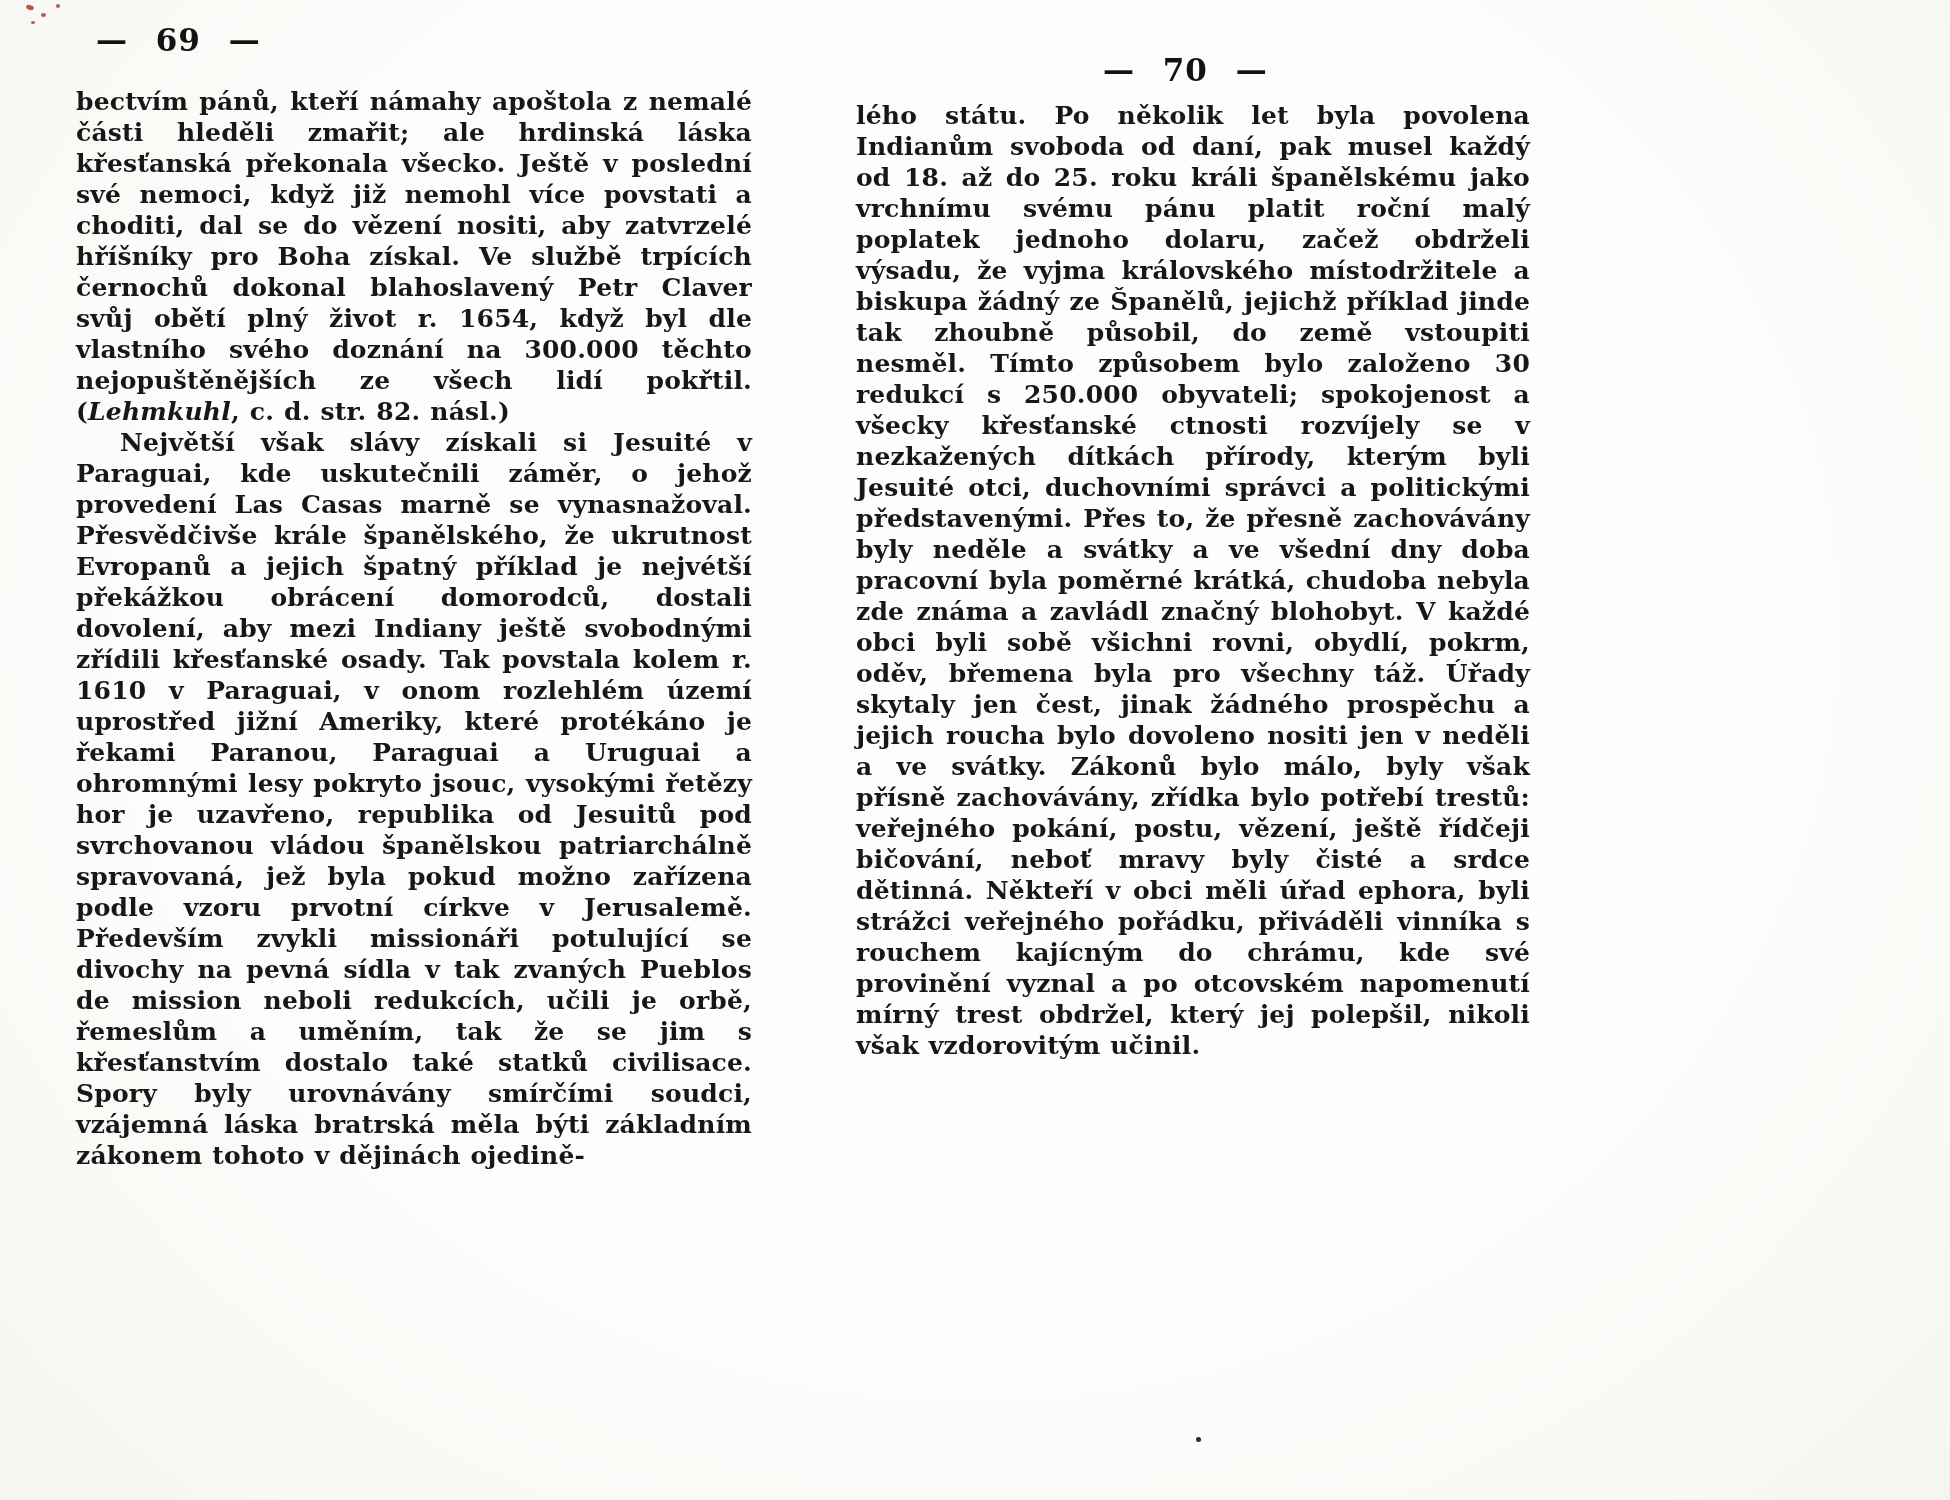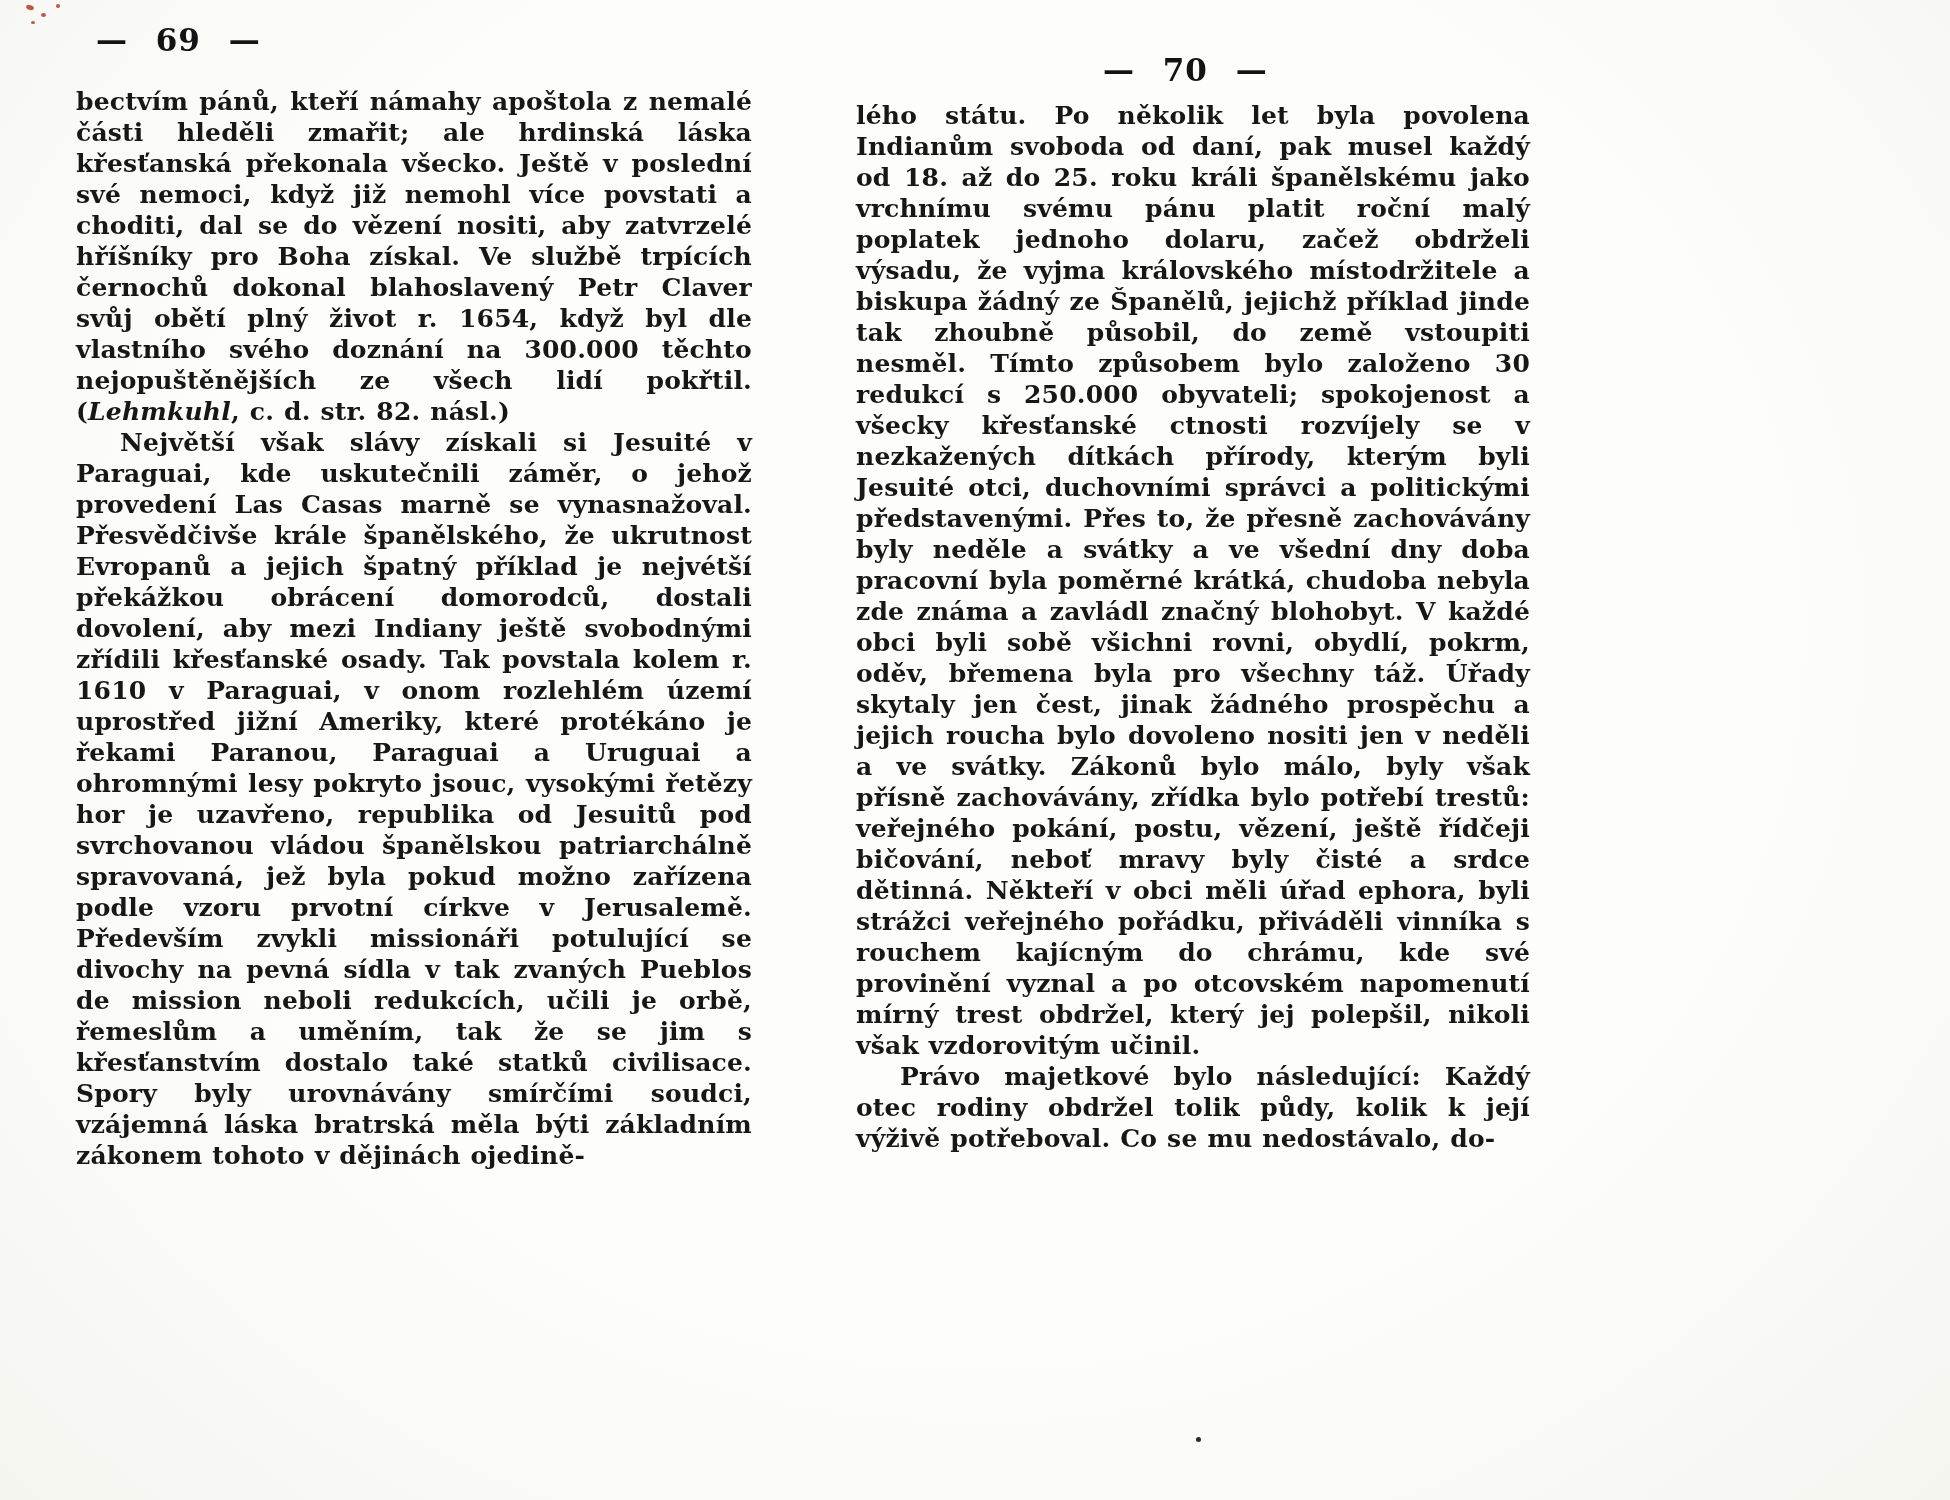--- a/index.html
+++ b/index.html
@@ -74,18 +74,17 @@
 
   <div class="page-number" id="page-num-right">— 70 —</div>
 
   <div class="text-column" id="col-left" lang="cs">
       <p class="para"><span>bectvím pánů, kteří námahy apoštola z nemalé části hleděli zmařit; ale hrdinská láska křesťanská překonala všecko. Ještě v poslední své nemoci, když již nemohl více povstati a choditi, dal se do vězení nositi, aby zatvrzelé hříšníky pro Boha získal. Ve službě trpících černochů dokonal blahoslavený Petr Claver svůj obětí plný život r. 1654, když byl dle vlastního svého doznání na 300.000 těchto nejopuštěnějších ze všech lidí pokřtil. (</span><i>Lehmkuhl</i><span>, c. d. str. 82. násl.)</span></p>
       <p class="para indent"><span>Největší však slávy získali si Jesuité v Paraguai, kde uskutečnili záměr, o jehož provedení Las Casas marně se vynasnažoval. Přesvědčivše krále španělského, že ukrutnost Evropanů a jejich špatný příklad je nejvétší překážkou obrácení domorodců, dostali dovolení, aby mezi Indiany ještě svobodnými zřídili křesťanské osady. Tak povstala kolem r. 1610 v Paraguai, v onom rozlehlém území uprostřed jižní Ameriky, které protékáno je řekami Paranou, Paraguai a Uruguai a ohromnými lesy pokryto jsouc, vysokými řetězy hor je uzavřeno, republika od Jesuitů pod svrchovanou vládou španělskou patriarchálně spravovaná, jež byla pokud možno zařízena podle vzoru prvotní církve v Jerusalemě. Především zvykli missionáři potulující se divochy na pevná sídla v tak zvaných Pueblos de mission neboli redukcích, učili je orbě, řemeslům a uměním, tak že se jim s křesťanstvím dostalo také statků civilisace. Spory byly urovnávány smírčími soudci, vzájemná láska bratrská měla býti základním zákonem tohoto v dějinách ojedině-</span></p>
     </div>
 
   <div class="text-column" id="col-right" lang="cs">
       <p class="para"><span>lého státu. Po několik let byla povolena Indianům svoboda od daní, pak musel každý od 18. až do 25. roku králi španělskému jako vrchnímu svému pánu platit roční malý poplatek jednoho dolaru, začež obdrželi výsadu, že vyjma královského místodržitele a biskupa žádný ze Španělů, jejichž příklad jinde tak zhoubně působil, do země vstoupiti nesměl. Tímto způsobem bylo založeno 30 redukcí s 250.000 obyvateli; spokojenost a všecky křesťanské ctnosti rozvíjely se v nezkažených dítkách přírody, kterým byli Jesuité otci, duchovními správci a politickými představenými. Přes to, že přesně zachovávány byly neděle a svátky a ve všední dny doba pracovní byla poměrné krátká, chudoba nebyla zde známa a zavládl značný blohobyt. V každé obci byli sobě všichni rovni, obydlí, pokrm, oděv, břemena byla pro všechny táž. Úřady skytaly jen čest, jinak žádného prospěchu a jejich roucha bylo dovoleno nositi jen v neděli a ve svátky. Zákonů bylo málo, byly však přísně zachovávány, zřídka bylo potřebí trestů: veřejného pokání, postu, vězení, ještě řídčeji bičování, neboť mravy byly čisté a srdce dětinná. Někteří v obci měli úřad ephora, byli strážci veřejného pořádku, přiváděli vinníka s rouchem kajícným do chrámu, kde své provinění vyznal a po otcovském napomenutí mírný trest obdržel, který jej polepšil, nikoli však vzdorovitým učinil.</span></p>
-      <p class="para indent"><span>Právo majetkové bylo následující: Každý otec rodiny obdržel tolik půdy, kolik k její výživě potřeboval. Co se mu nedostávalo, do-</span></p>
     </div>
 
   <span class="artifact-dot"></span>
 
 </div>
 
 </body></html>

